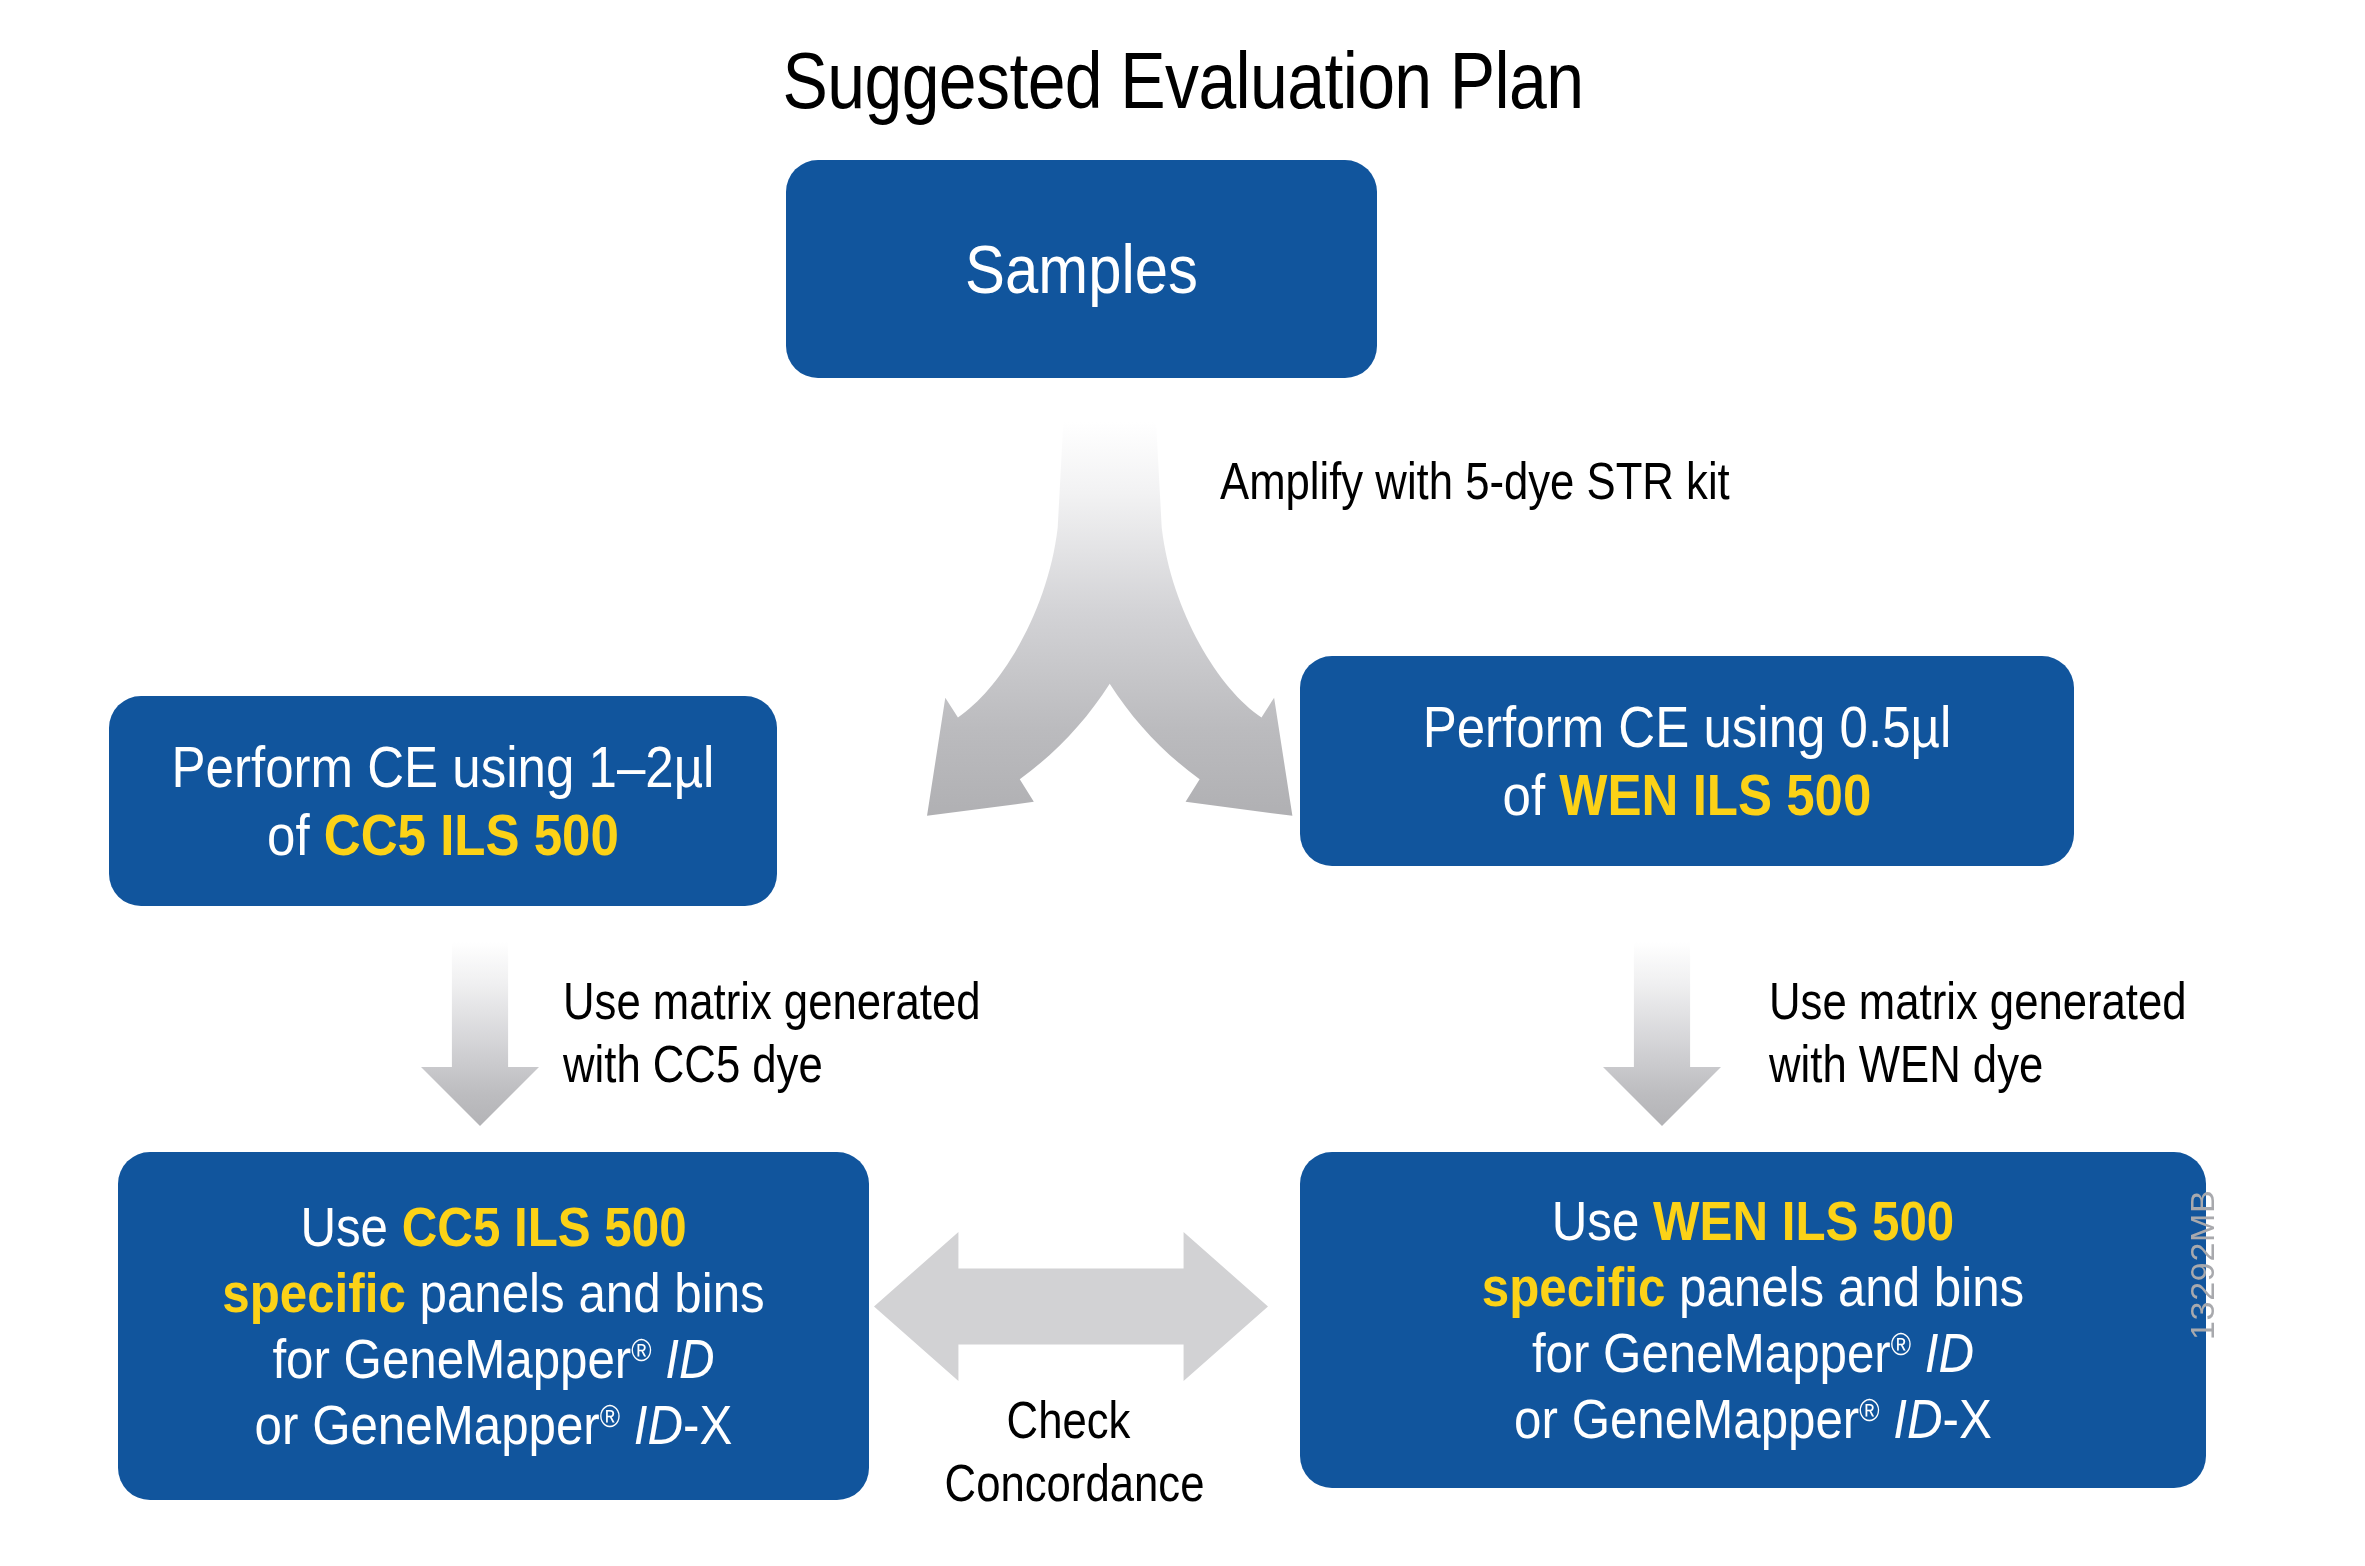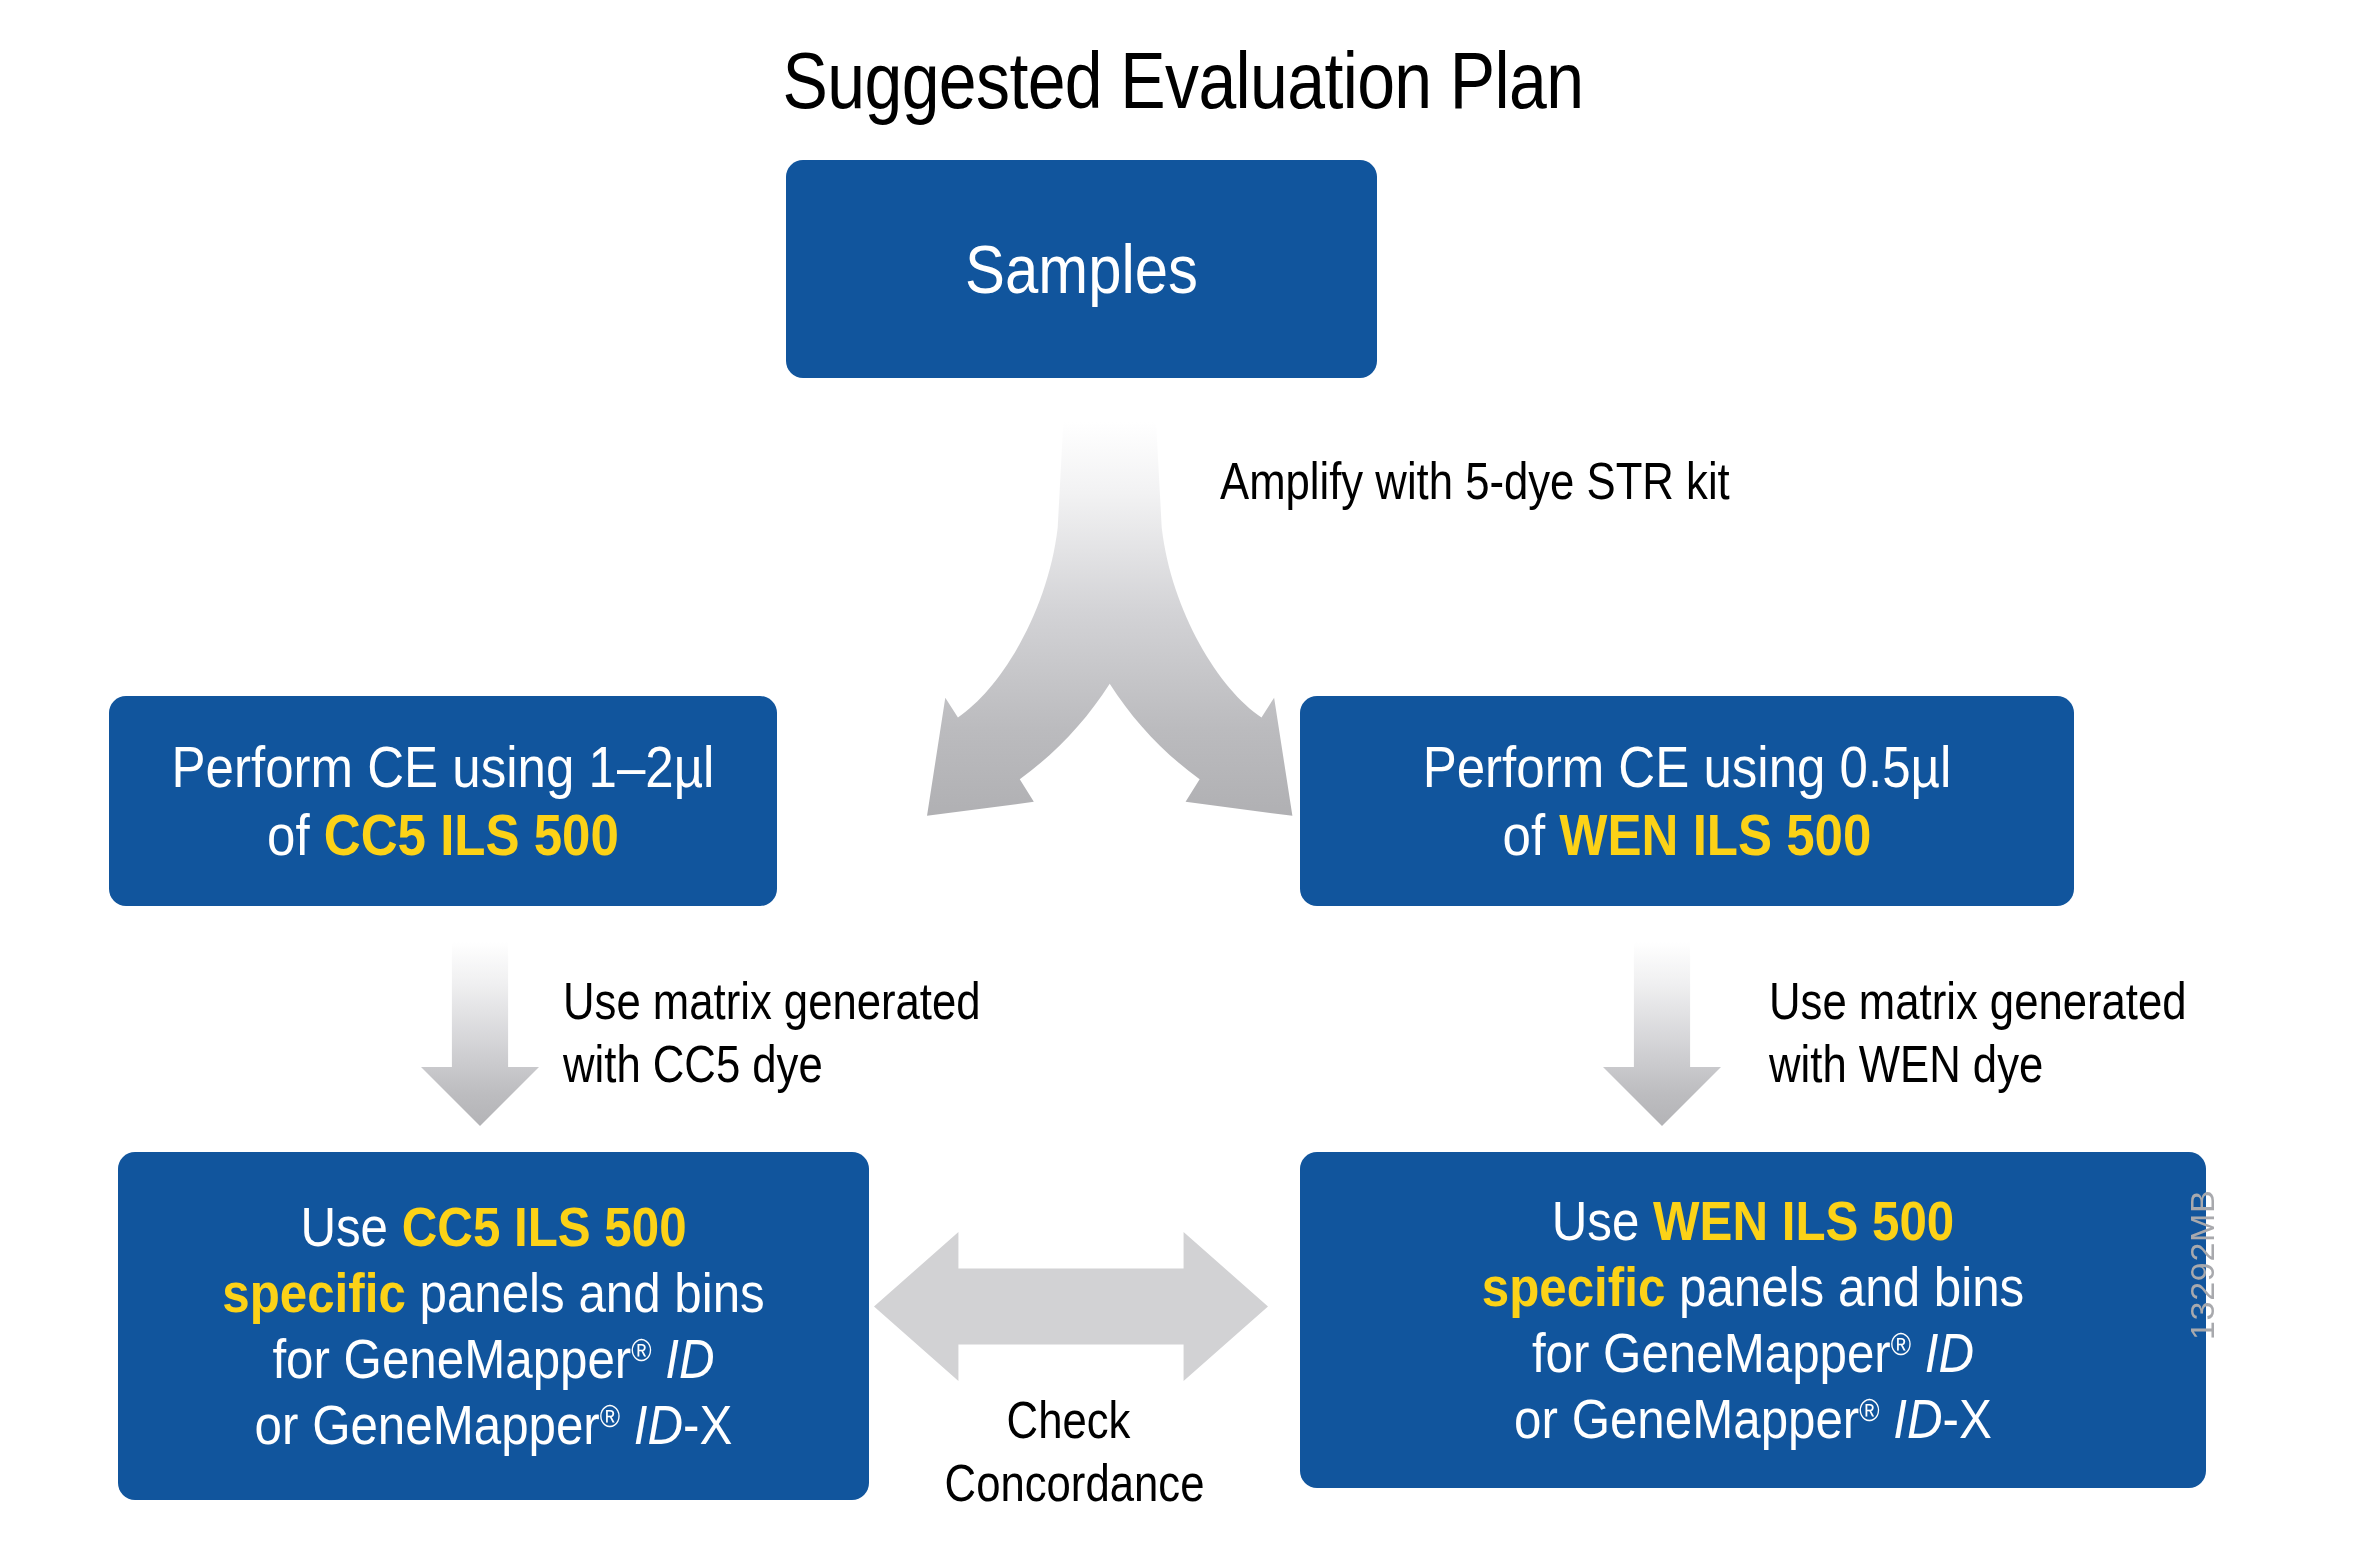--- a/index.html
+++ b/index.html
@@ -27,21 +27,21 @@
     letter-spacing:-0.7px;
     transform:scaleX(0.86);
     transform-origin:center top;
     white-space:nowrap;
   }
 
   
   .box{
     position:absolute;
     background:#11559D;
-    border-radius:17px;
+    border-radius:32px;
     color:#ffffff;
     display:flex;
     align-items:center;
     justify-content:center;
     text-align:center;
     box-sizing:border-box;
     line-height:1.18;
     font-weight:400;
   }
   .box .inner{
@@ -59,21 +59,21 @@
     left:786px; top:160px;
     width:591px; height:218px;
     font-size:68px;
   }
   #box-ce-left{
     left:109px; top:696px;
     width:668px; height:210px;
     font-size:58px;
   }
   #box-ce-right{
-    left:1300px; top:696px;
+    left:1300px; top:656px;
     width:774px; height:210px;
     font-size:58px;
     justify-content:flex-end;
   }
   #box-panels-left{
     left:118px; top:1152px;
     width:751px; height:348px;
     font-size:56px;
     text-align:center;
   }

